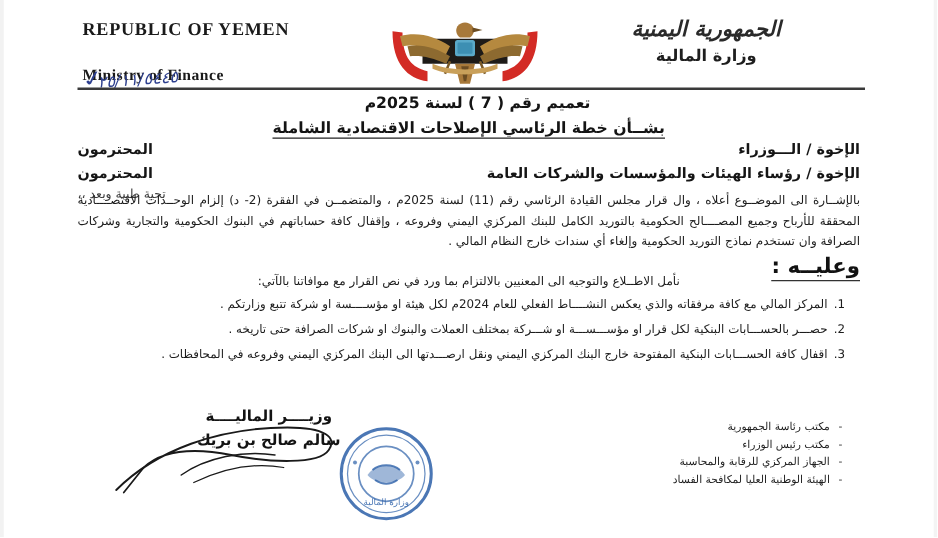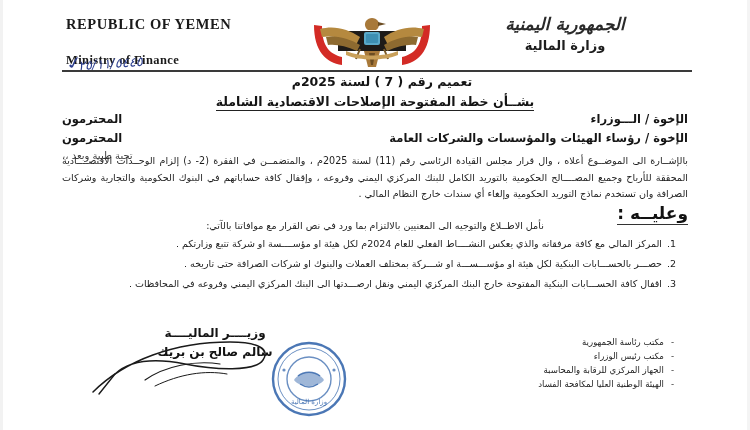--- a/index.html
+++ b/index.html
@@ -356,21 +356,21 @@
     </div>
 
     <div id="ref-check">✓</div>
     <div id="ref-number">٢٥/١١/٥٤٤٥</div>
 
     <div id="header-rule"></div>
   </div>
 
   <div id="title-block">
     <div id="circular-title">تعميم رقم ( 7 ) لسنة 2025م</div>
-    <div><span id="circular-subject">بشــأن خطة المفتوحة الإصلاحات الاقتصادية الشاملة</span></div>
+    <div><span id="circular-subject">بشــأن خطة الرئاسي الإصلاحات الاقتصادية الشاملة</span></div>
   </div>
 
   <div id="addressees">
     <div class="addr-row">
       <span class="addr-to">الإخوة /  الـــوزراء</span>
       <span class="addr-hon">المحترمون</span>
     </div>
     <div class="addr-row">
       <span class="addr-to">الإخوة /  رؤساء الهيئات والمؤسسات والشركات العامة</span>
       <span class="addr-hon">المحترمون</span>
@@ -379,21 +379,21 @@
   </div>
 
   <div id="body-paragraph">بالإشــارة الى الموضــوع أعلاه ، وال قرار مجلس القيادة الرئاسي رقم (11) لسنة 2025م ، والمتضمــن في الفقرة (2- د) إلزام الوحــدات الاقتصــــادية المحققة للأرباح وجميع المصــــالح الحكومية بالتوريد الكامل للبنك المركزي اليمني وفروعه ، وإقفال كافة حساباتهم في البنوك الحكومية والتجارية وشركات الصرافة وان تستخدم نماذج التوريد الحكومية وإلغاء أي سندات خارج النظام المالي .</div>
 
   <div id="therefore">وعليــه :</div>
 
   <div id="hope-line">نأمل الاطــلاع والتوجيه الى المعنيين بالالتزام بما ورد في نص القرار مع موافاتنا بالآتي:</div>
 
   <ol id="numbered-list">
     <li>المركز المالي مع كافة مرفقاته والذي يعكس النشــــاط الفعلي للعام 2024م لكل هيئة او مؤســــسة او شركة تتبع وزارتكم .</li>
-    <li>حصـــر بالحســـابات البنكية لكل هيئة او مؤســـســـة او شـــركة بمختلف العملات والبنوك او شركات الصرافة حتى تاريخه .</li>
+    <li>حصـــر بالحســـابات البنكية لكل قرار او مؤســـســـة او شـــركة بمختلف العملات والبنوك او شركات الصرافة حتى تاريخه .</li>
     <li>اقفال كافة الحســـابات البنكية المفتوحة خارج البنك المركزي اليمني ونقل ارصـــدتها الى البنك المركزي اليمني وفروعه في المحافظات .</li>
   </ol>
 
 
   <div id="signature-block">
     <div id="sig-title">وزيــــر الماليــــة</div>
     <div id="sig-name">سالم صالح بن بريك</div>
   </div>
 
   <svg id="signature-scrawl" viewBox="0 0 230 75" aria-hidden="true">

